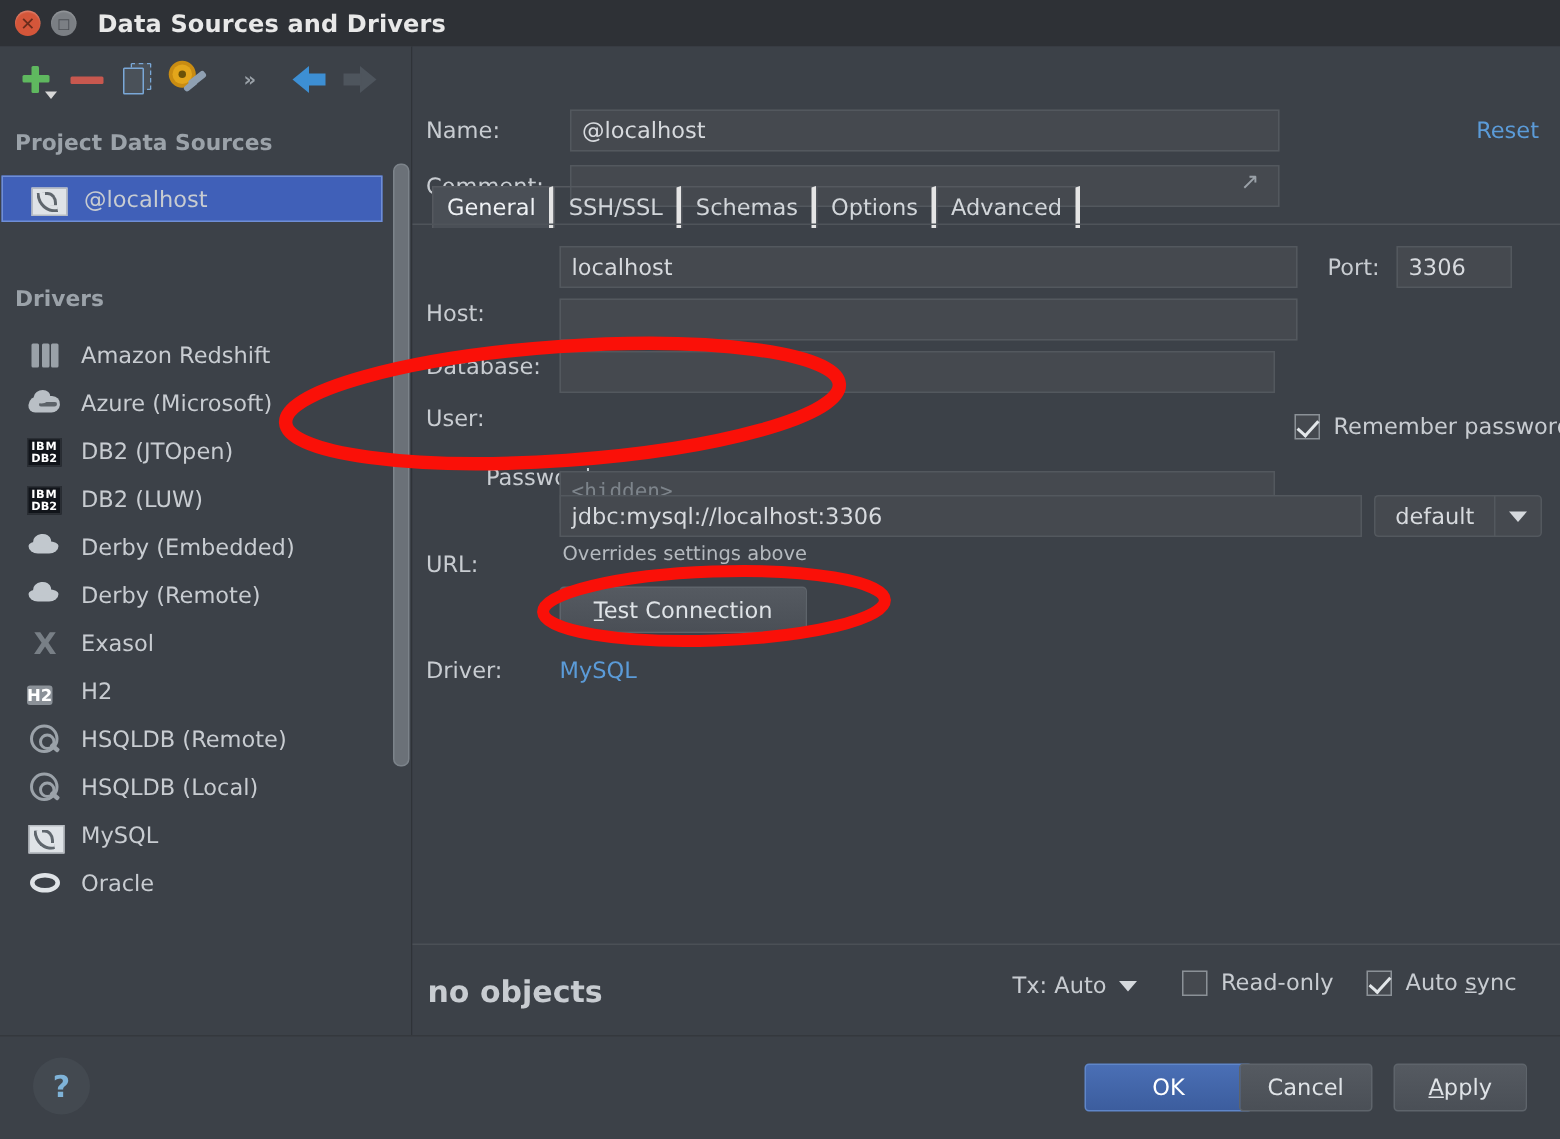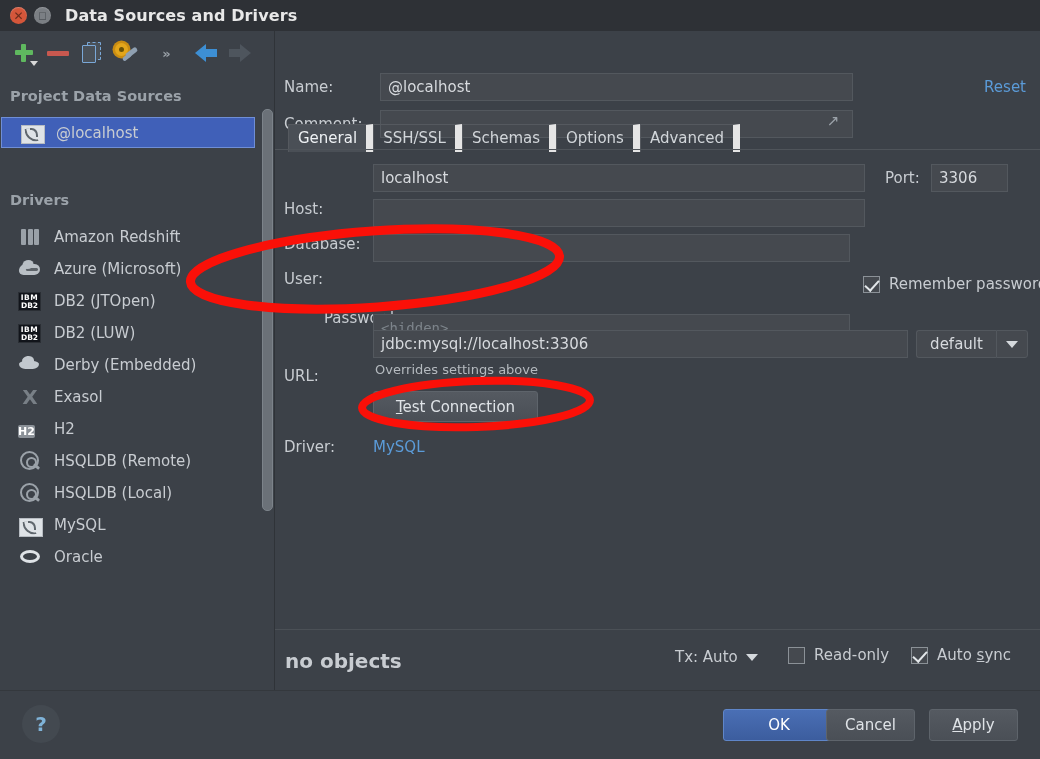--- a/index.html
+++ b/index.html
@@ -241,21 +241,21 @@
   }
   .field.placeholder { color:#7d848b; font-family:"DejaVu Sans Mono", monospace; font-size:14px;}
   .link { color:#5b9bd8; font-size:15px; cursor:pointer; }
 
   .tabs { position:absolute; left:288px; top:124px; display:flex; align-items:flex-end; }
   .tab {
     padding: 4px 9px 5px 9px;
     font-size:15px; color:#d2d6da;
     border-left:1px solid #55595f;
     border-top:1px solid #55595f;
-    border-right:7px solid #e5e5e5;
+    border-right:3px solid #e5e5e5;
     background:transparent;
     position:relative; top:0;
   }
   .tab.active { background:#4a4f56; color:#eef1f4; }
 
   .checkbox {
     width:17px; height:17px; border:1px solid #8b9197; background:#45494f;
     position:relative; display:inline-block; vertical-align:middle;
   }
   .checkbox.checked::after {
@@ -404,20 +404,26 @@
         <span class="lbl">DB2 (LUW)</span>
       </div>
 
       <div class="tree-row">
         <span class="drv-icon i-derby">
             <i class="hat"></i>
           </span>
         <span class="lbl">Derby (Embedded)</span>
       </div>
 
+      <div class="tree-row">
+        <span class="drv-icon i-derby">
+            <i class="hat"></i>
+          </span>
+        <span class="lbl">Derby (Remote)</span>
+      </div>
 
       <div class="tree-row">
         <span class="drv-icon i-exasol">X</span>
         <span class="lbl">Exasol</span>
       </div>
 
       <div class="tree-row">
         <span class="drv-icon"><span class="i-h2">H2</span></span>
         <span class="lbl">H2</span>
       </div>

